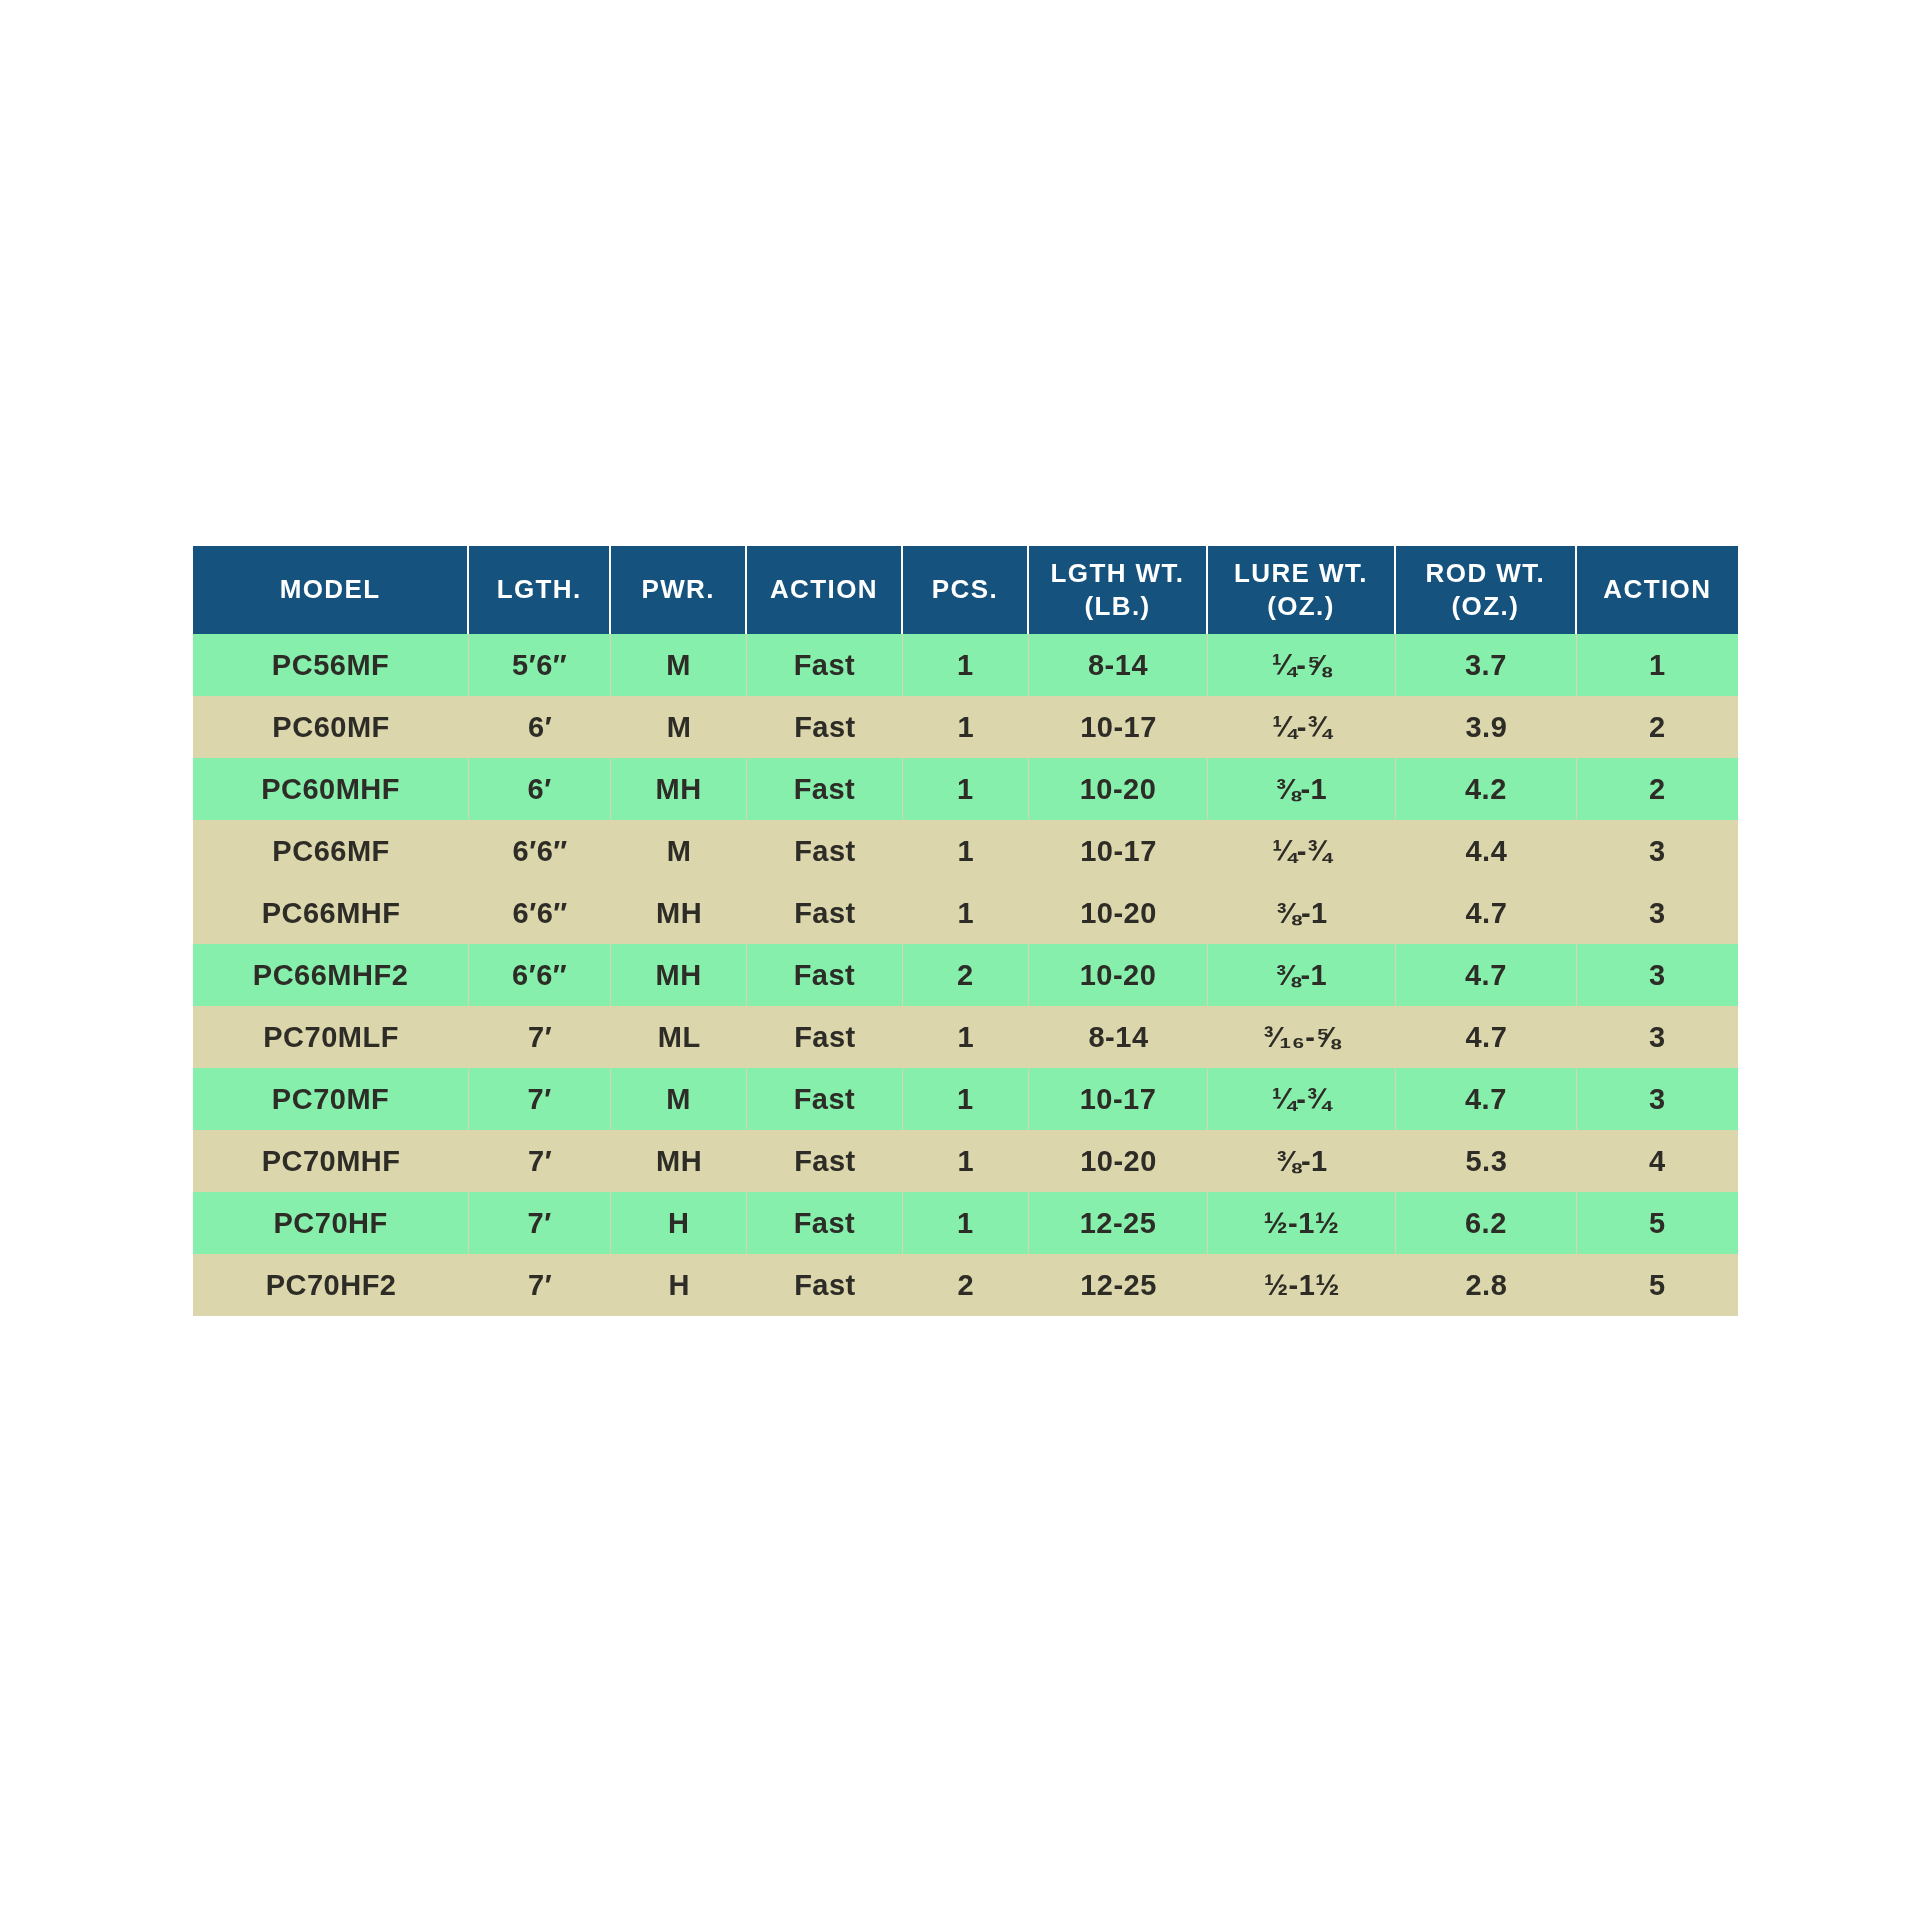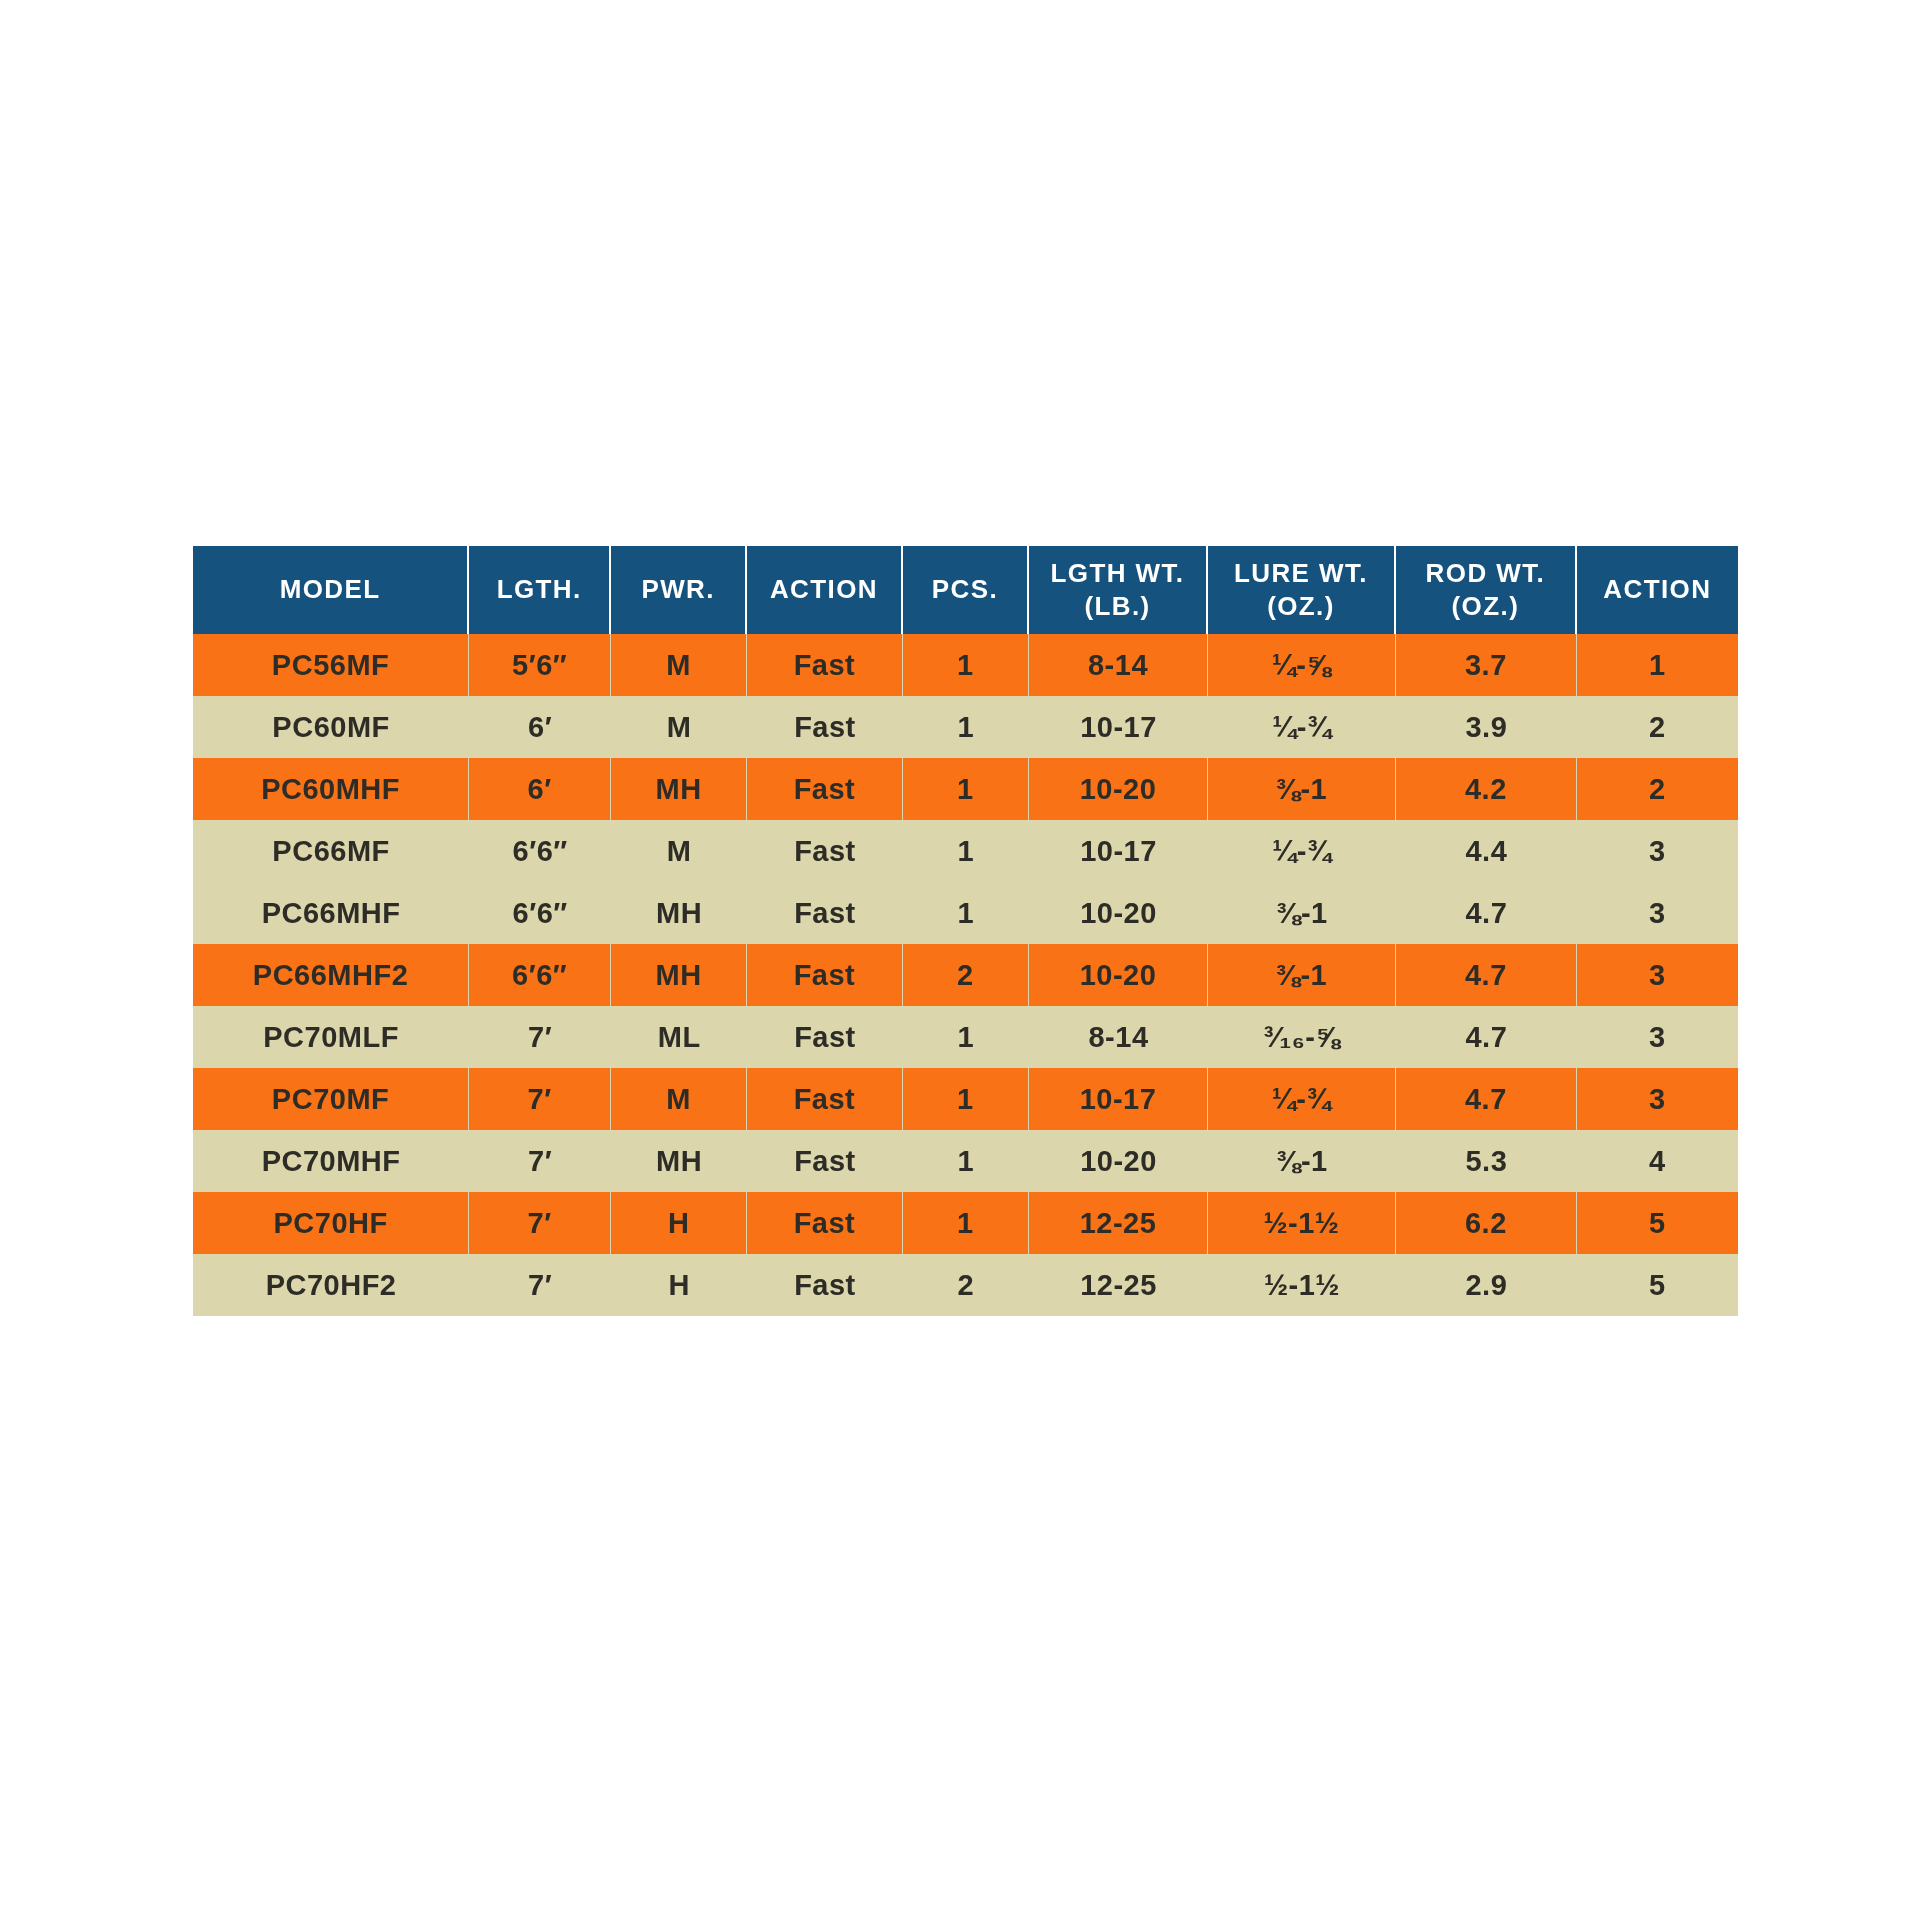--- a/index.html
+++ b/index.html
@@ -52,21 +52,21 @@
   tbody td {
     height: 62px;
     text-align: center;
     vertical-align: middle;
     font-size: 29px;
     font-weight: 700;
     color: var(--body-text, #2D2C26);
     padding: 0;
     letter-spacing: 0.5px;
   }
-  tr.white td { background: #f97316; }
+  tr.white td { background: #86efac; }
   tr.white td:not(:last-child) {
     border-right: 1.9px solid var(--divider, #D9D4B2);
   }
   tr.tan td { background: var(--row-alt-bg, #DBD6AB); }
 </style>
 </head>
 <body style="background: rgb(255, 255, 255);">
 
 <div class="spec-table-wrap">
   <table class="spec-table">
@@ -209,19 +209,19 @@
           <td>5</td>
         </tr>
         <tr class="tan">
           <td>PC70HF2</td>
           <td>7′</td>
           <td>H</td>
           <td>Fast</td>
           <td>2</td>
           <td>12-25</td>
           <td>½-1½</td>
-          <td>2.9</td>
+          <td>2.8</td>
           <td>5</td>
         </tr>
       </tbody>
   </table>
 </div>
 
 
 </body></html>

